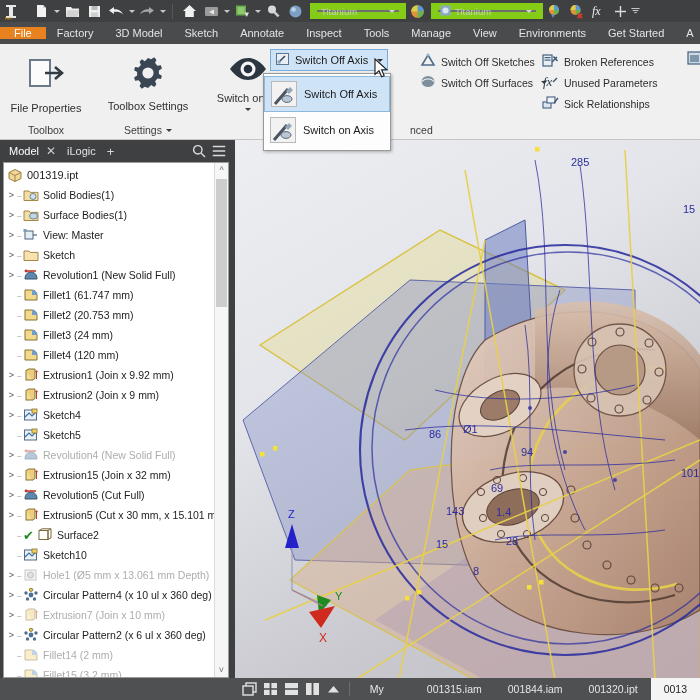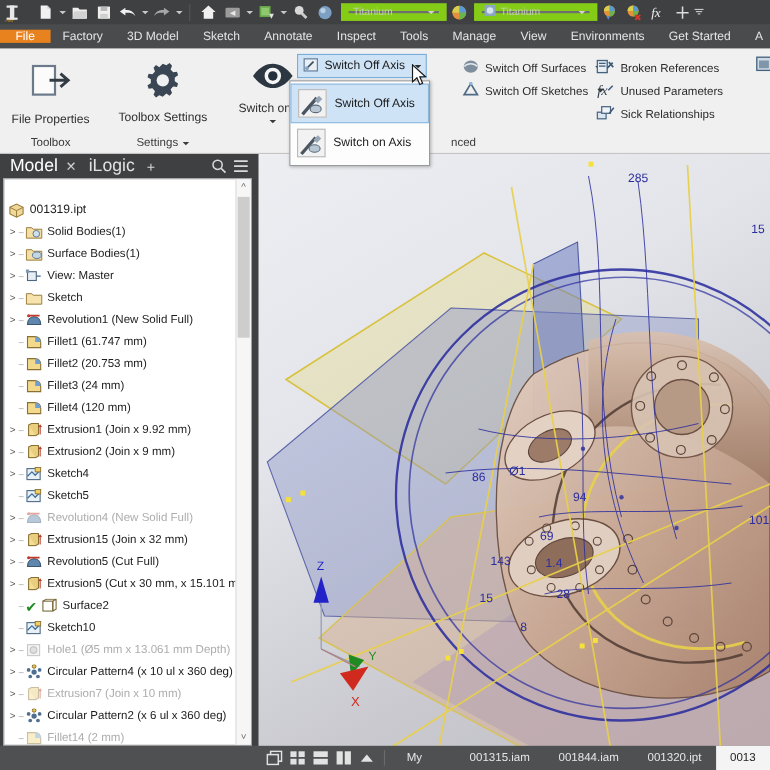--- a/index.html
+++ b/index.html
@@ -121,32 +121,32 @@
 
   
   .browser {
     position: absolute; left: 0; top: 140px; width: 235px; height: 560px;
     background: #3f4042;
   }
   .browser-tabs {
     height: 22px; display: flex; align-items: center; background: #3f4042;
     padding-left: 4px; gap: 0;
   }
-  .btab { font-size: 16px; color: #e2e2e2; padding: 0 5px; display:flex; align-items:center;text-align:right; }
+  .btab { font-size: 11px; color: #e2e2e2; padding: 0 5px; display:flex; align-items:center;text-align:right; }
   .btab.active { color: #ffffff; }
   .btab-x { font-size: 12px; color: #cfcfcf; padding: 0 6px 0 2px; }
   .btab-plus { font-size: 13px; color: #d8d8d8; padding: 0 6px; }
   .btab-spacer { flex: 1; }
   .btab-ico { width: 20px; display:flex; align-items:center; justify-content:center; }
 
   .tree-wrap {
     position: absolute; left: 3px; top: 22px; width: 226px; bottom: 22px;
     background: #ffffff; border: 1px solid #9b9b9b; overflow: hidden;
   }
-  .tree { position: absolute; left:0; top:0; right: 14px; bottom: 0; padding-top: 18px; }
+  .tree { position: absolute; left:0; top:0; right: 14px; bottom: 0; padding-top: 2px; }
   .trow {
     height: 20px; display: flex; align-items: center;
     font-size: 10.5px; color: #1c1c1c; white-space: nowrap; padding-left: 2px;
   }
   .trow.dim { color: #adadad; }
   .arrow {
     width: 11px; flex: 0 0 auto; text-align: center;
     font-size: 9px; color: #555; line-height: 1;
   }
   .arrow.blank { color: transparent; }
@@ -430,35 +430,35 @@
               <span style="opacity:0">.</span>
             </div>
           <div class="small-row">
               <span style="opacity:0">.</span>
             </div>
         </div>
         <div class="small-col" style="width:122px">
           <div class="small-row">
             <span>
               <svg width="16" height="15" viewBox="0 0 16 15">
+                  <path d="M8 2 14 12H2z" fill="none" stroke="#4f6b86" stroke-width="1.6"></path>
+                  <circle cx="8" cy="2" r="1.6" fill="#8fb4d6"></circle>
+                </svg>
+            </span>
+            <span>Switch Off Sketches</span>
+            <span class="dd-tri" style="margin-left:3px"></span>
+          </div>
+          <div class="small-row">
+            <span>
+              <svg width="16" height="15" viewBox="0 0 16 15">
                   <ellipse cx="8" cy="7.5" rx="6.4" ry="5.6" fill="#7f8e9c"></ellipse>
                   <path d="M2 7.5c3-3.5 9-3.5 12 0" fill="none" stroke="#dfe6ec" stroke-width="1.3"></path>
                 </svg>
             </span>
             <span>Switch Off Surfaces</span>
-            <span class="dd-tri" style="margin-left:3px"></span>
-          </div>
-          <div class="small-row">
-            <span>
-              <svg width="16" height="15" viewBox="0 0 16 15">
-                  <path d="M8 2 14 12H2z" fill="none" stroke="#4f6b86" stroke-width="1.6"></path>
-                  <circle cx="8" cy="2" r="1.6" fill="#8fb4d6"></circle>
-                </svg>
-            </span>
-            <span>Switch Off Sketches</span>
             <span class="dd-tri" style="margin-left:3px"></span>
           </div>
           <div class="small-row">
               <span style="opacity:0">.</span>
             </div>
         </div>
       </div>
       <div class="plabel" style="justify-content:flex-start;padding-left:118px">nced</div>
     </div>
     <div class="panel-div"></div>

